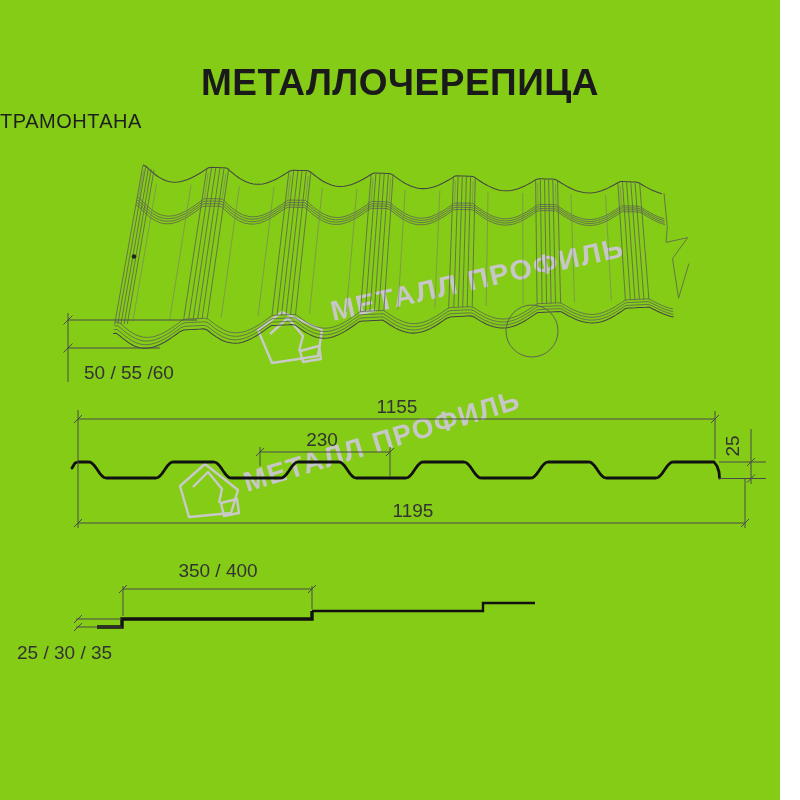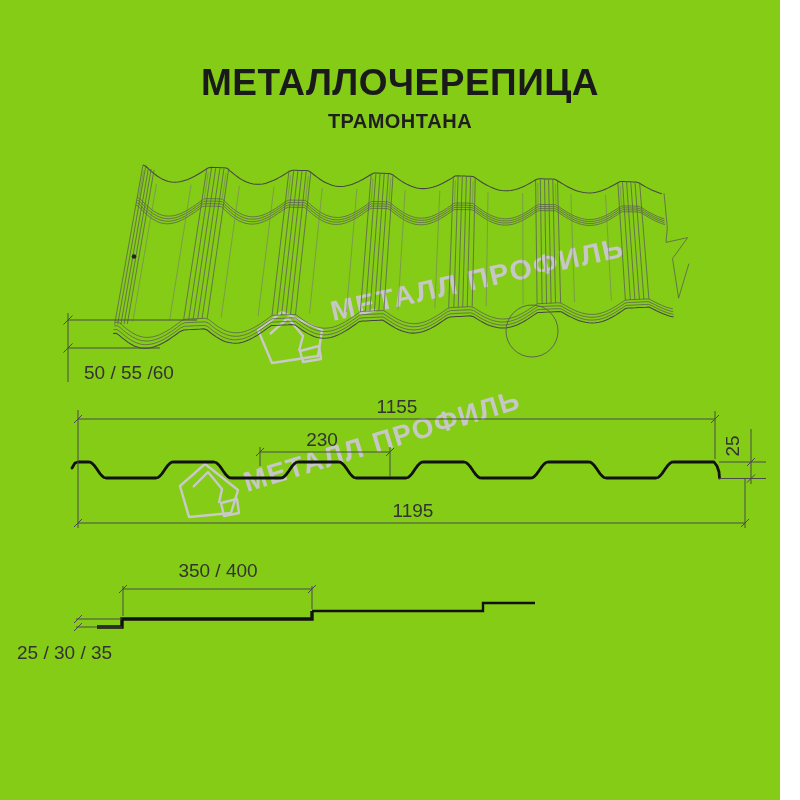--- a/index.html
+++ b/index.html
@@ -1,21 +1,21 @@
 <!DOCTYPE html>
 <html><head>
 <meta charset="utf-8">
 <style>
   html,body{margin:0;padding:0;background:#fff;}
   .page{position:relative;width:780px;height:800px;background:#84cc16;overflow:hidden;
         font-family:"Liberation Sans",sans-serif;}
   .title{position:absolute;top:62px;left:0;width:800px;text-align:center;
          font-size:37px;font-weight:800;color:#1a1a1a;letter-spacing:.5px;}
-  .subtitle{position:absolute;top:110px;left:0;width:800px;text-align:center;
-         font-size:20px;font-weight:700;color:#1f1f1f;letter-spacing:.5px;}
+  .subtitle{position:absolute;top:110px;left:0;width:800px;text-align:left;
+         font-size:20px;font-weight:400;color:#1f1f1f;letter-spacing:.5px;}
   svg{position:absolute;top:0;left:0;}
   .ln{stroke:#5a5a5a;stroke-width:.75;fill:none;}
   .ln.strong{stroke:#454545;stroke-width:1.05;}
   .ln.faint{stroke:#767676;stroke-width:.55;}
   .dim{stroke:#4a4a4a;stroke-width:1;fill:none;}
   .thick{stroke:#111;stroke-width:2.8;fill:none;stroke-linejoin:round;stroke-linecap:round;}
   .thick2{stroke:#111;stroke-width:3.4;fill:none;stroke-linejoin:miter;stroke-linecap:butt;}
   .thick3{stroke:#111;stroke-width:2.4;fill:none;stroke-linejoin:miter;stroke-linecap:butt;}
   .dimtxt{font-family:"Liberation Sans",sans-serif;font-size:19px;fill:#333;}
   .wm{font-family:"Liberation Sans",sans-serif;font-size:28px;font-weight:700;

